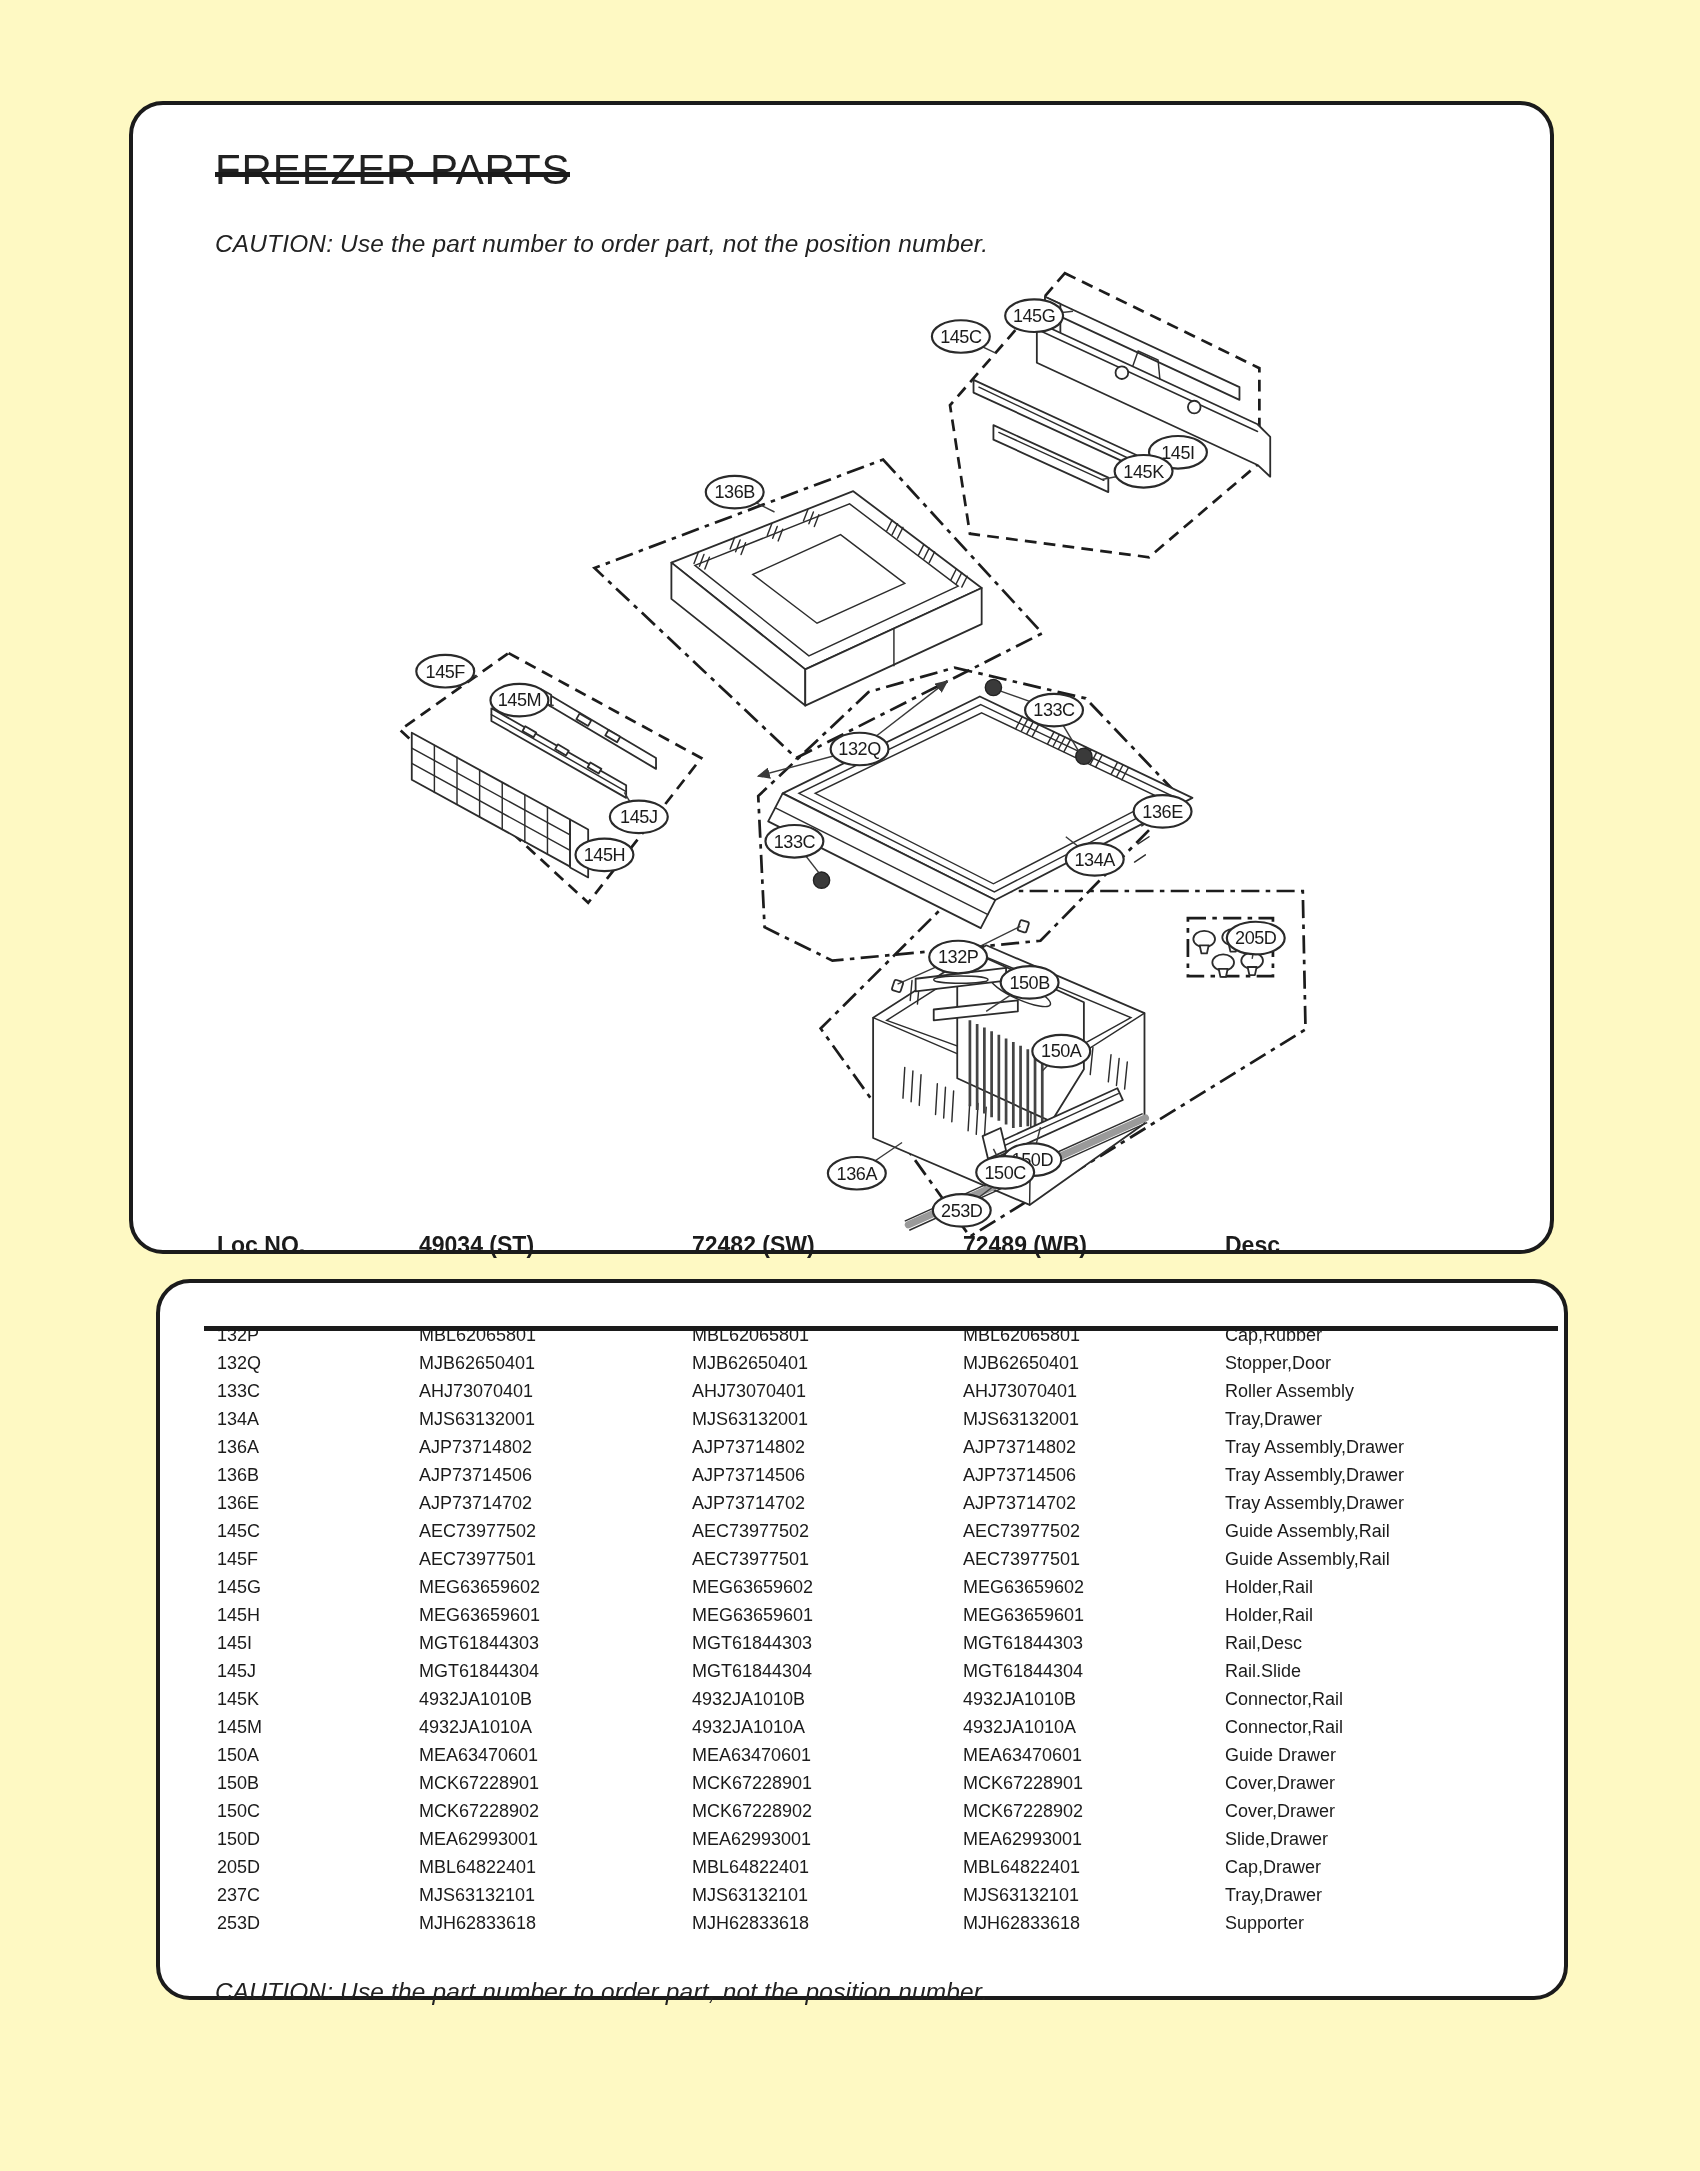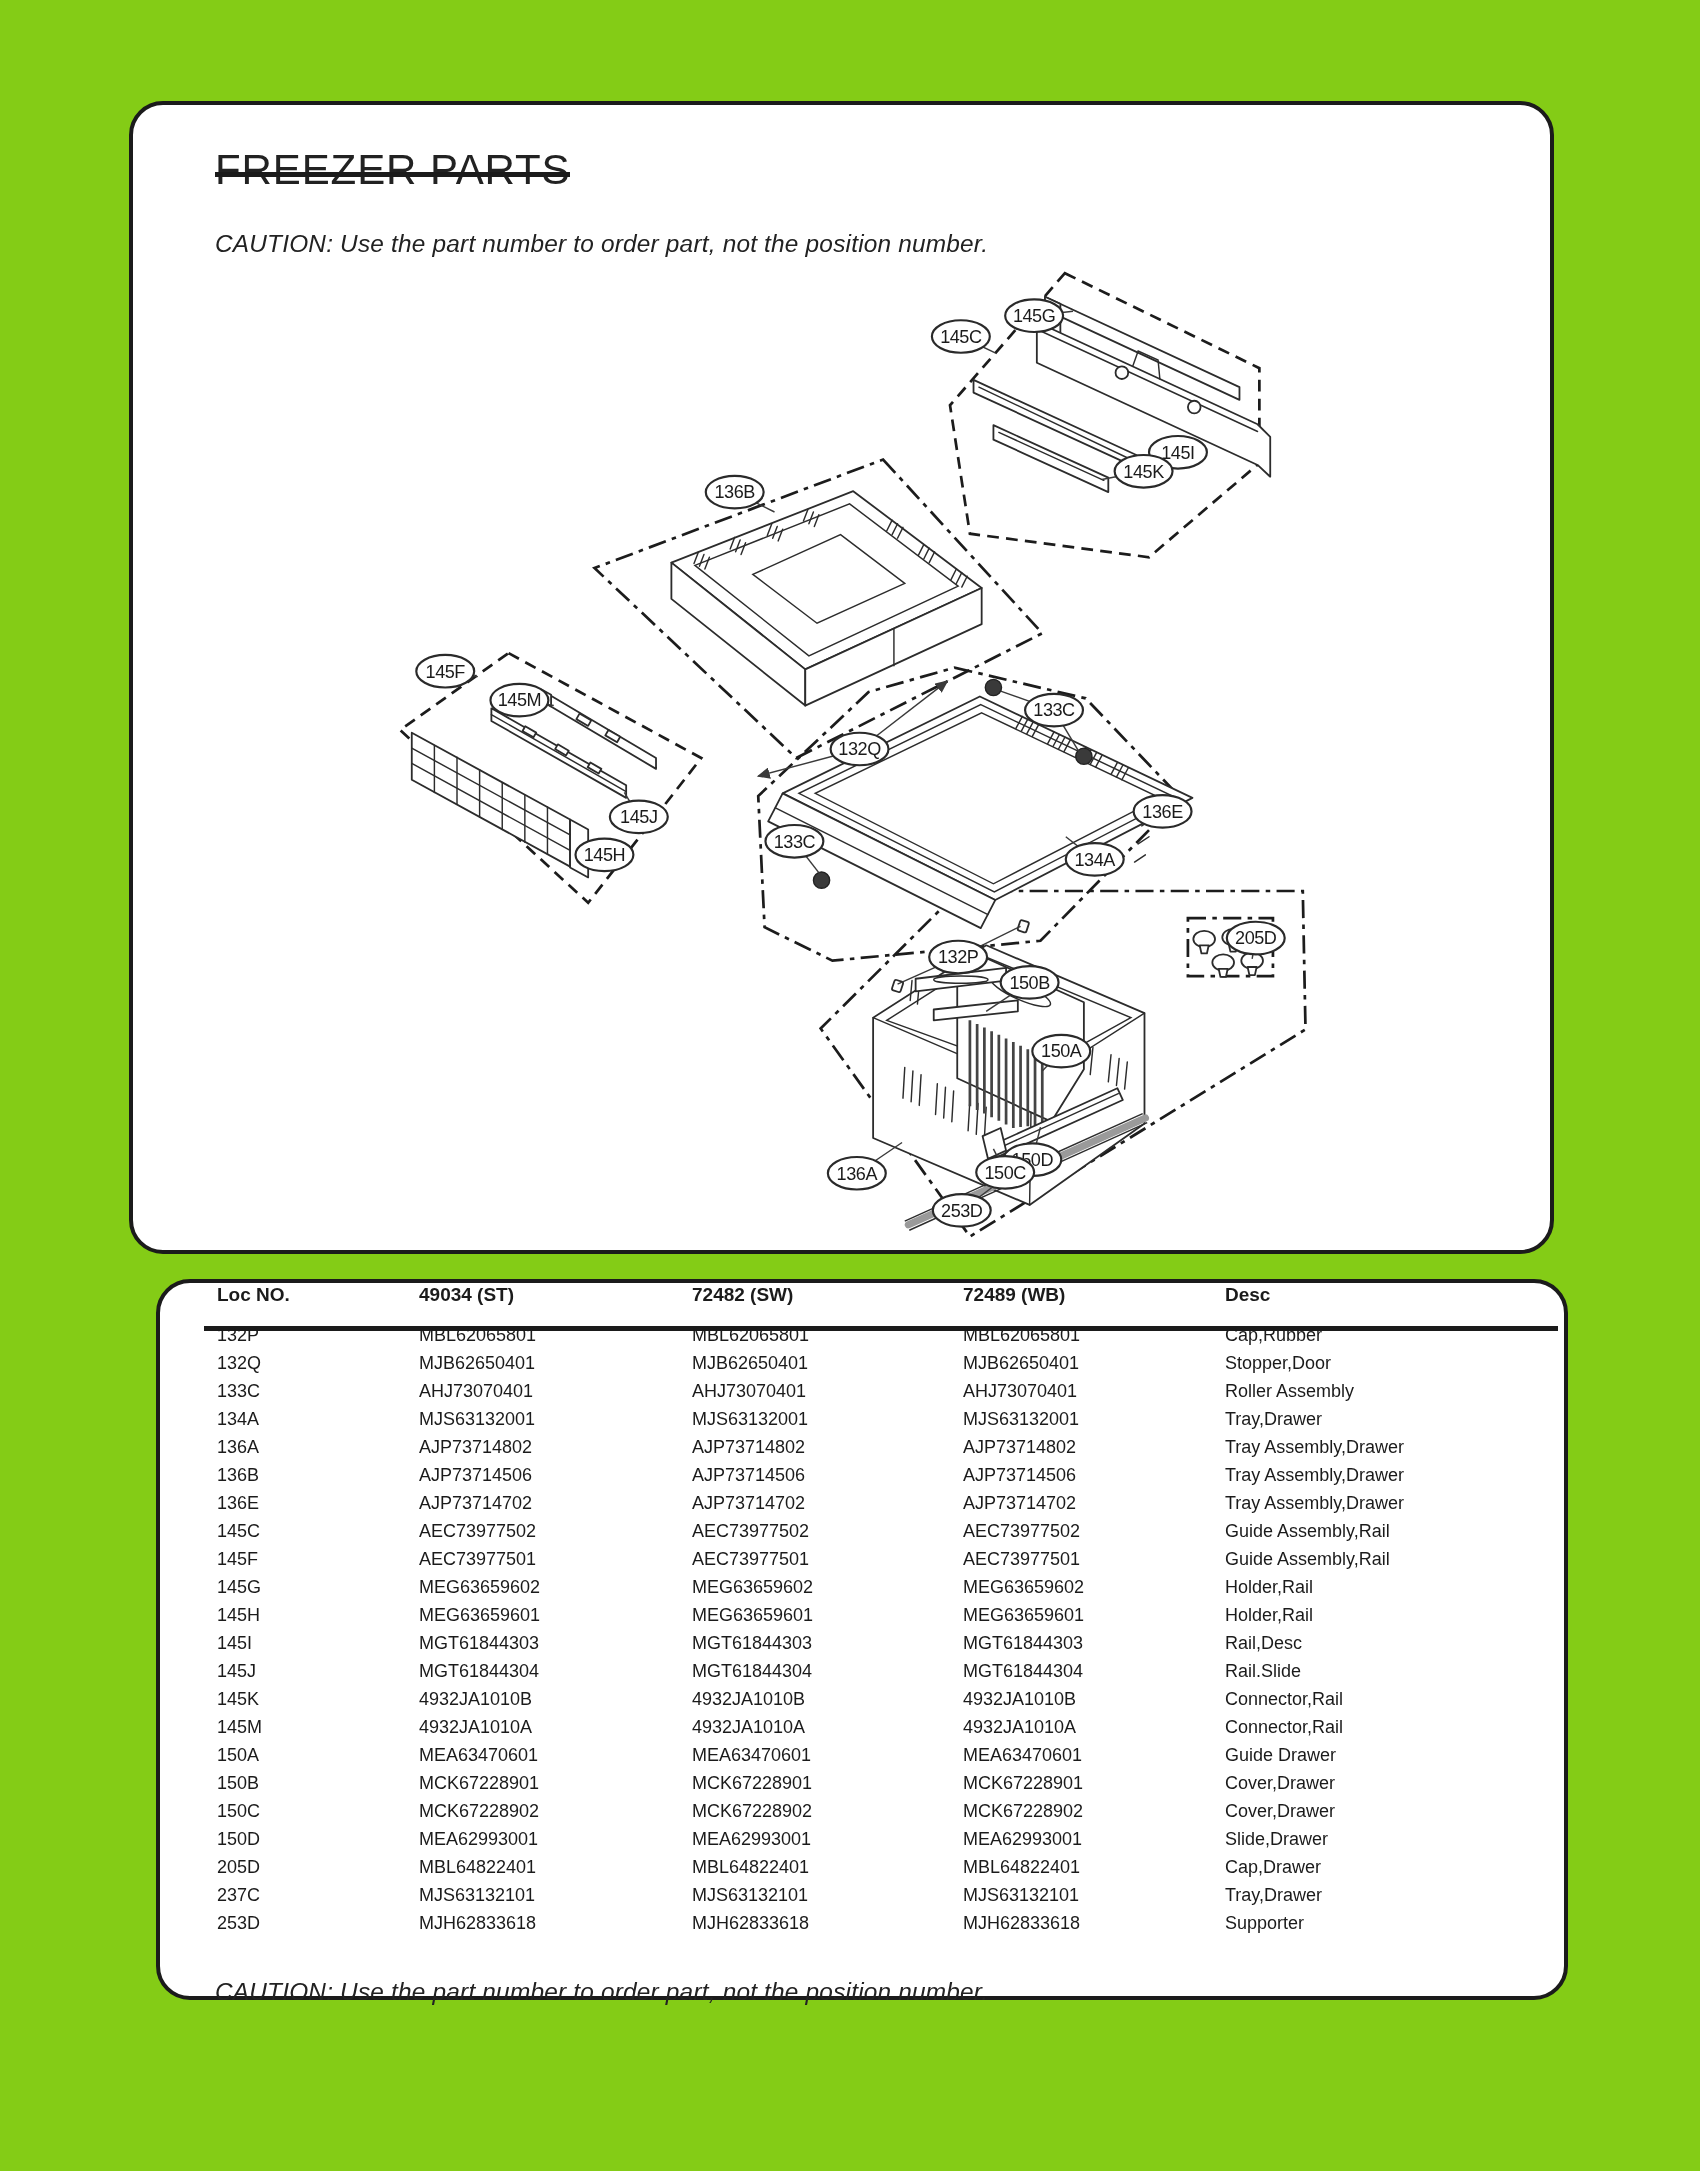--- a/index.html
+++ b/index.html
@@ -1,16 +1,16 @@
 <!DOCTYPE html>
 <html style="font-size:14.5px"><head>
 <meta charset="utf-8">
 <style>
   html,body{margin:0;padding:0;background:#e8e8e8;}
-  .page{position:relative;width:1701px;height:2171px;background:#84cc16;overflow:hidden;
+  .page{position:relative;width:1701px;height:2171px;background:#fef9c3;overflow:hidden;
         font-family:"Liberation Sans",sans-serif;color:#1b1b1b;}
   .panel{position:absolute;border:4.5px solid #1b1b1b;border-radius:34px;background:#fff;}
   .panel-top{left:129px;top:101px;width:1417px;height:1145px;}
   .panel-bottom{left:156px;top:1279px;width:1404px;height:713px;}
   .page-title{position:absolute;left:215px;top:118px;font-size:42px;letter-spacing:0.9px;
               font-weight:400;color:#222;white-space:nowrap;}
   .title-rule{position:absolute;left:215px;top:172px;width:355px;height:4.5px;background:#1b1b1b;}
   .caution{position:absolute;font-size:24.4px;font-weight:400;font-style:italic;color:#222;
            white-space:nowrap;letter-spacing:0.2px;}
   .caution-top{left:215px;top:206px;}
@@ -26,21 +26,21 @@
   .dashdot{stroke-dasharray:20 7 5 7;}
   .leader{stroke:#3a3a3a;stroke-width:1.6;fill:none;}
   .bubble{fill:#ffffff;stroke:#2a2a2a;stroke-width:2.4;}
   .bubble-label{font-family:"Liberation Sans",sans-serif;font-size:20px;fill:#1b1b1b;
                 text-anchor:middle;letter-spacing:-0.5px;}
   .strip{stroke:#9a9a9a;stroke-width:8;stroke-linecap:round;}
   .strip-edge{stroke:#2c2c2c;stroke-width:1.6;}
   
   .tgrid{position:absolute;left:217px;width:1330px;display:grid;
          grid-template-columns:202px 273px 271px 262px 1fr;align-items:center;}
-  #table-header{top:1280px;height:29px;font-weight:700;font-size:19px;}
+  #table-header{top:1231px;height:29px;font-weight:700;font-size:23px;}
   .table-rule{position:absolute;left:204px;top:1326px;width:1354px;height:5.4px;background:#1b1b1b;}
   #table-rows{position:absolute;left:217px;top:1321px;width:1330px;}
   .trow{display:grid;grid-template-columns:202px 273px 271px 262px 1fr;height:28px;
         align-items:center;font-size:18px;}
   .cell{white-space:nowrap;}
 </style>
 </head>
 <body>
 
 <div class="page">

